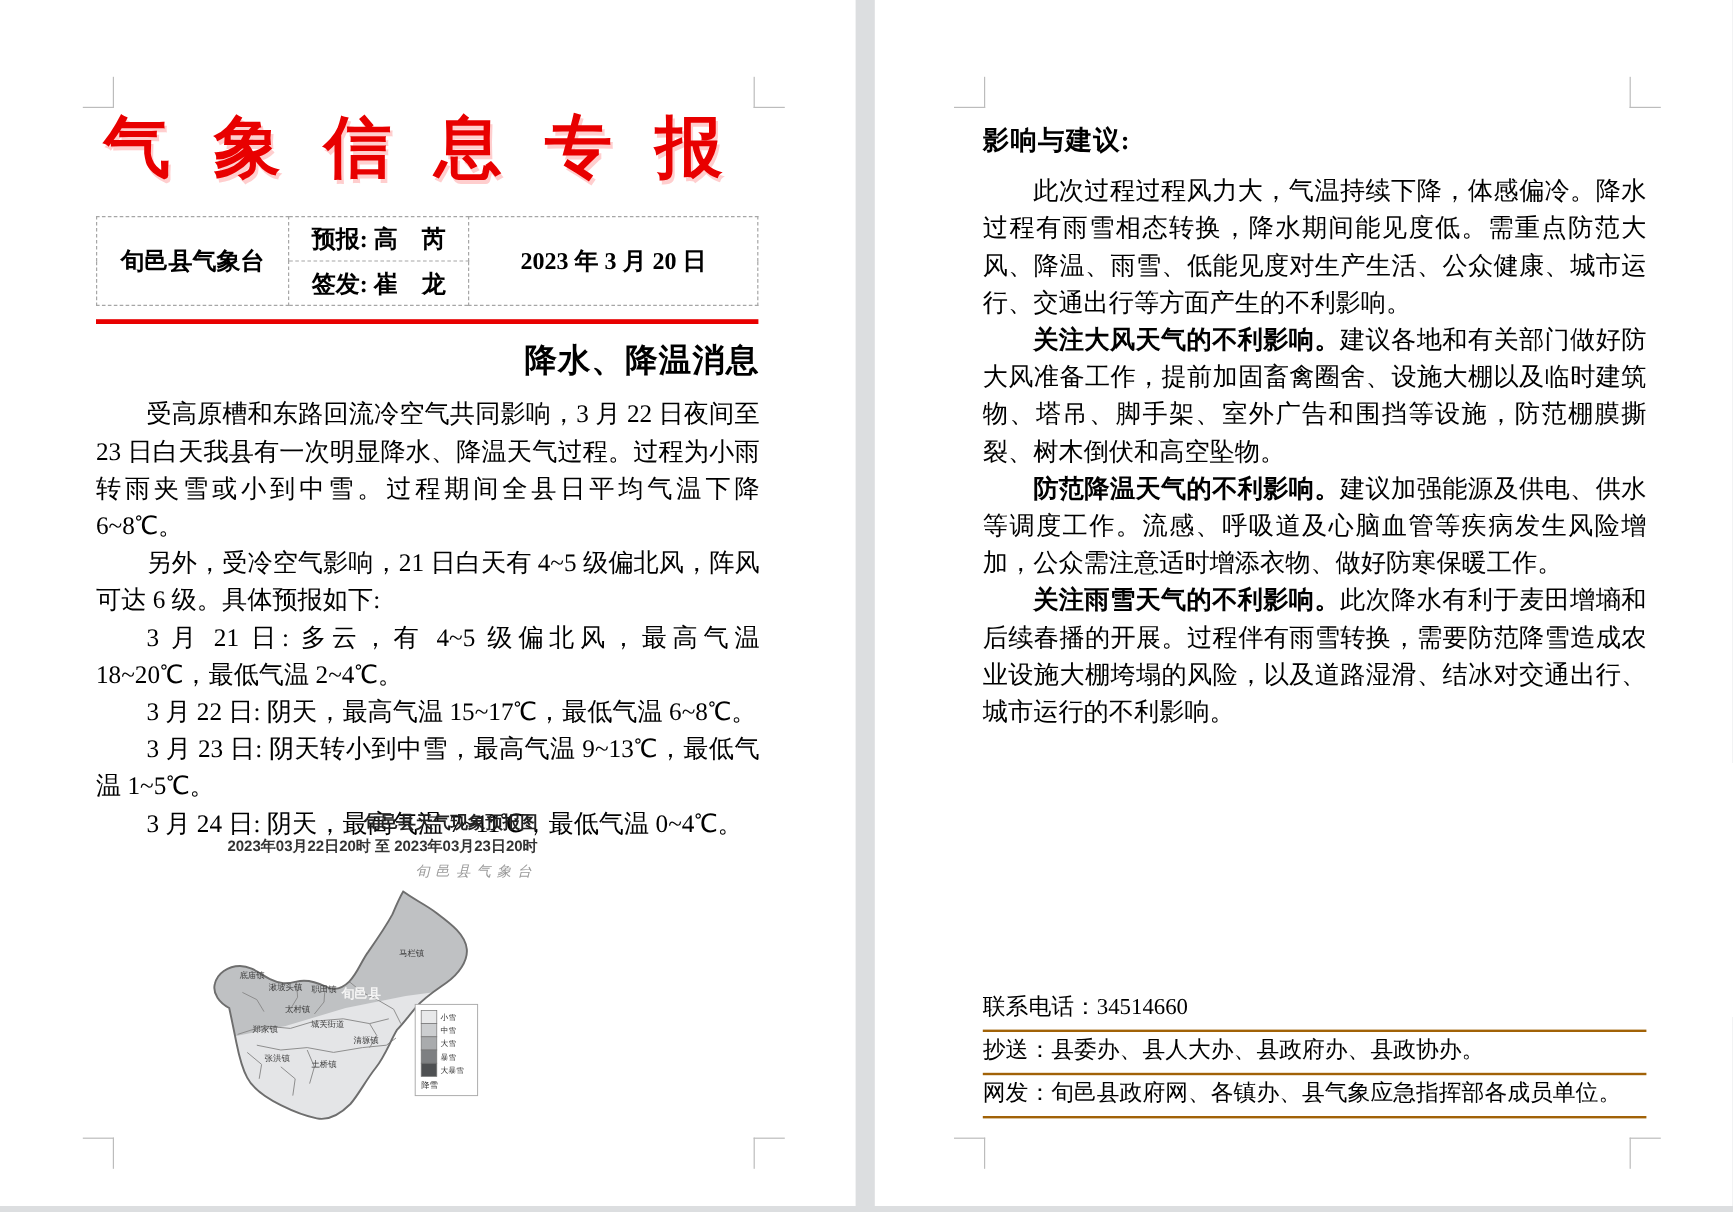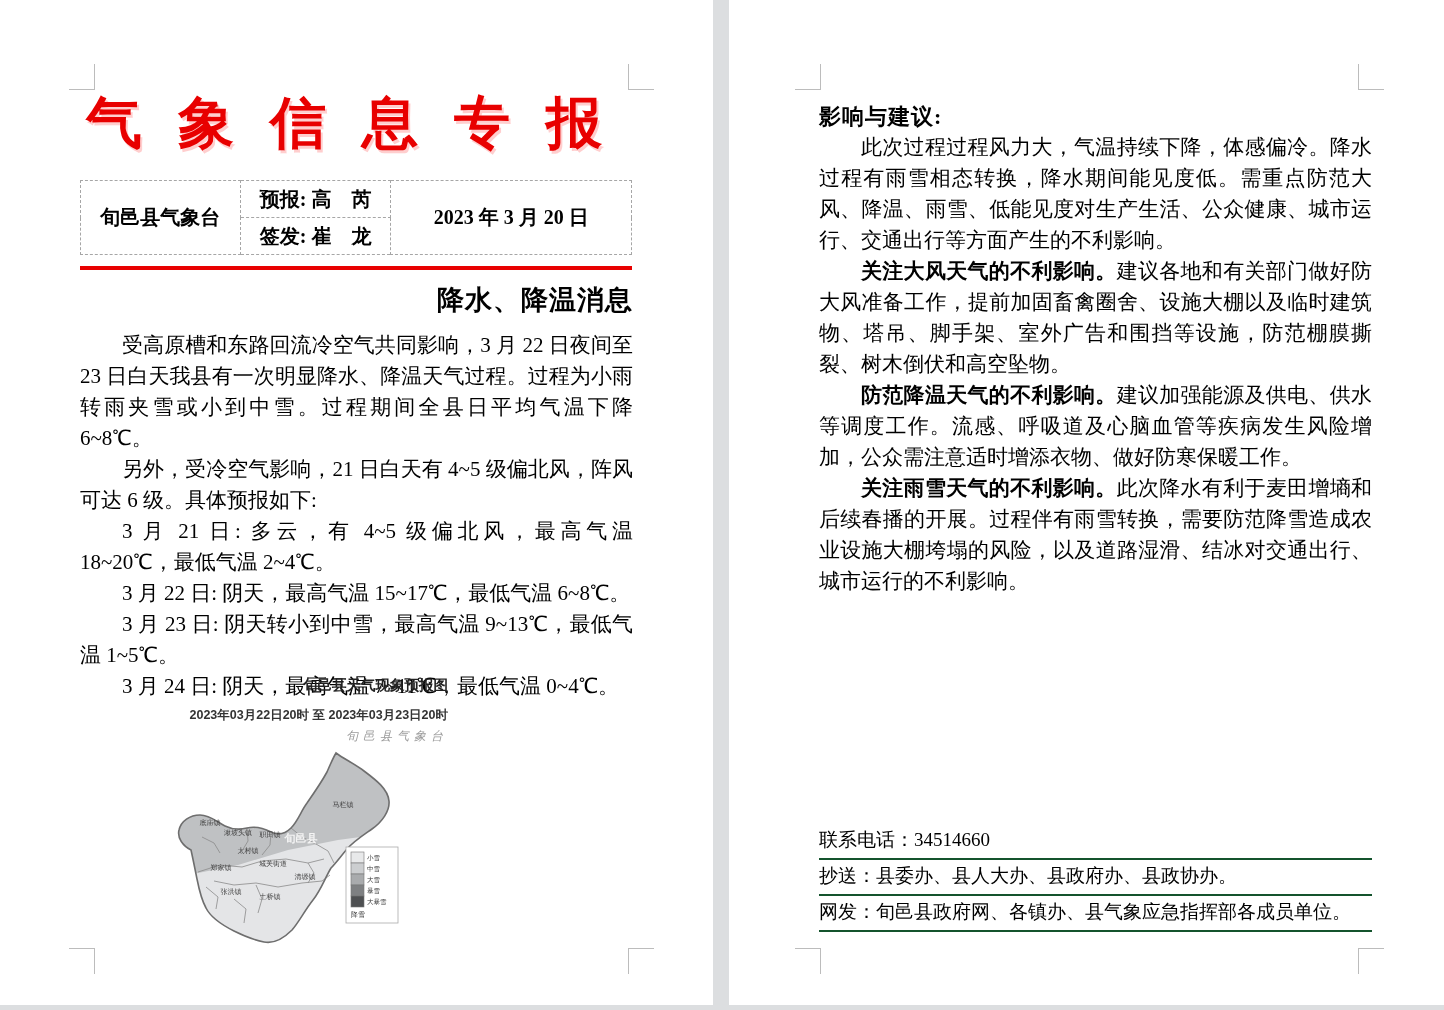--- a/index.html
+++ b/index.html
@@ -62,45 +62,45 @@
     text-align: justify; text-indent: 2em;
   }
   .para b { font-weight: bold; }
 
   
   .map-block {
     position: absolute; top: 676px; left: 148px; width: 300px;
     text-align: right; font-family: "Liberation Sans", sans-serif;
   }
   .map-title    { font-size: 14.5px; font-weight: bold; color: #222; }
-  .map-subtitle { font-size: 12.5px; font-weight: bold; color: #333; margin-top: 12px; }
+  .map-subtitle { font-size: 12.5px; font-weight: bold; color: #333; margin-top: 2px; }
   .map-watermark{
     font-size: 12px; color: #9a9a9a; margin-top: 4px;
     font-family: "Liberation Serif", serif; letter-spacing: 5px; font-style: italic;
   }
   .map-svg { display: block; margin-top: 2px; }
   .town-label { font-size: 7px; fill: #3c3c3c; font-family: "Liberation Sans", sans-serif; }
   .county-label { font-size: 11px; font-weight: bold; fill: #f4f4f4; font-family: "Liberation Sans", sans-serif; }
   .legend-label { font-size: 6.5px; fill: #333; font-family: "Liberation Sans", sans-serif; }
   .legend-footer { font-size: 7px; fill: #333; font-family: "Liberation Sans", sans-serif; }
 
   
   .right-content {
     position: absolute; top: 102px; left: 90px; width: 553px;
   }
   .advice-heading {
-    font-size: 22px; font-weight: bold; letter-spacing: 1px;
+    font-size: 22px; font-weight: bold; margin-bottom: 12px; letter-spacing: 1px;
   }
   .footer-block {
     position: absolute; top: 824px; left: 90px; width: 553px;
     font-size: 19px;
   }
   .footer-line {
     padding: 5px 0 7px 0;
-    border-bottom: 2px solid #14532d;
+    border-bottom: 2px solid #a16207;
     line-height: 22px;
   }
 </style>
 </head>
 <body>
 
 <div class="canvas">
 
   <div class="page page-left">
     <div class="mark mark-tl" style="left:69px;top:64px;"></div>

